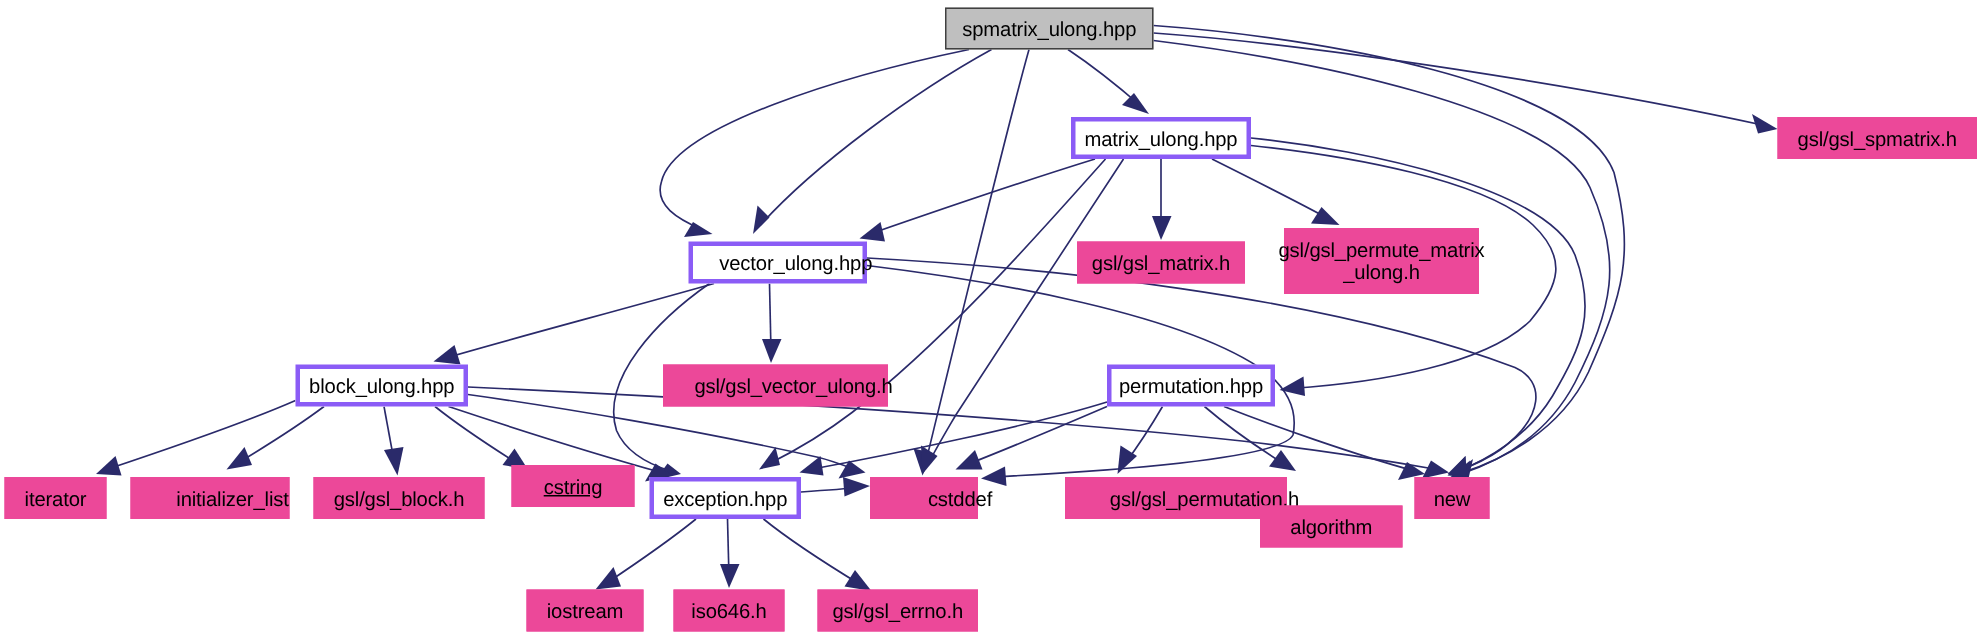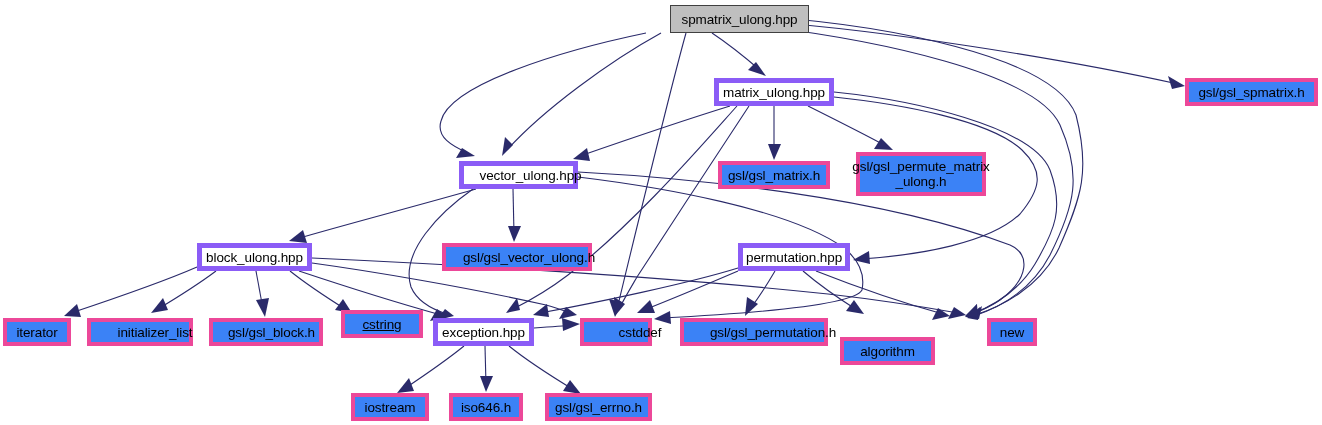--- a/index.html
+++ b/index.html
@@ -35,33 +35,32 @@
   .node-box {
     position: absolute;
     box-sizing: border-box;
     display: flex;
     align-items: center;
     justify-content: center;
     text-align: center;
     font-size: 13.5px;
     line-height: 15px;
     color: #000000;
-    background: #3b82f6;
-    border: 4px solid #ec4899;
+    background: #ec4899;
+    border: 1px solid #ec4899;
     white-space: pre-line;
     letter-spacing: -0.1px;
   }
   .node-box.header {
-    border: 5px solid #8b5cf6;
+    border: 3px solid #8b5cf6;
     background: #ffffff;
   }
   .node-box.current {
     border: 1px solid #404040;
     background: #bfbfbf;
-    margin-left: 40px;
   }
   .node-label {
     display: block;
     padding: 0 4px;
   }
 </style>
 </head>
 <body>
 
 <div id="graph-root">
@@ -145,24 +144,24 @@
       <div class="node-box header" style="left: 714px; top: 78px; width: 120px; height: 28px;"><span class="node-label">matrix_ulong.hpp</span></div>
       <div class="node-box system" style="left: 718px; top: 161px; width: 112px; height: 28px;"><span class="node-label">gsl/gsl_matrix.h</span></div>
       <div class="node-box system" style="left: 856px; top: 152px; width: 130px; height: 44px;"><span class="node-label">gsl/gsl_permute_matrix
 _ulong.h</span></div>
       <div class="node-box header" style="left: 459px; top: 161px; width: 119px; height: 28px; padding-left: 24px;"><span class="node-label">vector_ulong.hpp</span></div>
       <div class="node-box system" style="left: 442px; top: 243px; width: 150px; height: 28px; padding-left: 24px;"><span class="node-label">gsl/gsl_vector_ulong.h</span></div>
       <div class="node-box header" style="left: 197px; top: 243px; width: 115px; height: 28px;"><span class="node-label">block_ulong.hpp</span></div>
       <div class="node-box header" style="left: 738px; top: 243px; width: 112px; height: 28px;"><span class="node-label">permutation.hpp</span></div>
       <div class="node-box system" style="left: 3px; top: 318px; width: 68px; height: 28px;"><span class="node-label">iterator</span></div>
       <div class="node-box system" style="left: 87px; top: 318px; width: 106px; height: 28px; padding-left: 30px;"><span class="node-label">initializer_list</span></div>
-      <div class="node-box system" style="left: 209px; top: 318px; width: 114px; height: 28px; justify-content: flex-end;"><span class="node-label">gsl/gsl_block.h</span></div>
+      <div class="node-box system" style="left: 209px; top: 318px; width: 114px; height: 28px;"><span class="node-label">gsl/gsl_block.h</span></div>
       <div class="node-box system" style="left: 341px; top: 310px; width: 82px; height: 28px; text-decoration: underline;"><span class="node-label">cstring</span></div>
       <div class="node-box header" style="left: 433px; top: 318px; width: 101px; height: 28px;"><span class="node-label">exception.hpp</span></div>
       <div class="node-box system" style="left: 580px; top: 318px; width: 72px; height: 28px; padding-left: 48px;"><span class="node-label">cstddef</span></div>
-      <div class="node-box system" style="left: 680px; top: 318px; width: 148px; height: 28px; padding-left: 38px;"><span class="node-label">gsl/gsl_permutation.h</span></div>
+      <div class="node-box system" style="left: 710px; top: 318px; width: 148px; height: 28px; padding-left: 38px;"><span class="node-label">gsl/gsl_permutation.h</span></div>
       <div class="node-box system" style="left: 840px; top: 318px; width: 95px; height: 28px; margin-top: 19px;"><span class="node-label">algorithm</span></div>
-      <div class="node-box system" style="left: 943px; top: 318px; width: 50px; height: 28px; margin-left: 44px;"><span class="node-label">new</span></div>
+      <div class="node-box system" style="left: 943px; top: 318px; width: 50px; height: 28px;"><span class="node-label">new</span></div>
       <div class="node-box system" style="left: 351px; top: 393px; width: 78px; height: 28px;"><span class="node-label">iostream</span></div>
       <div class="node-box system" style="left: 449px; top: 393px; width: 74px; height: 28px;"><span class="node-label">iso646.h</span></div>
       <div class="node-box system" style="left: 545px; top: 393px; width: 107px; height: 28px;"><span class="node-label">gsl/gsl_errno.h</span></div>
     </div>
 </div>
 
 </body></html>

